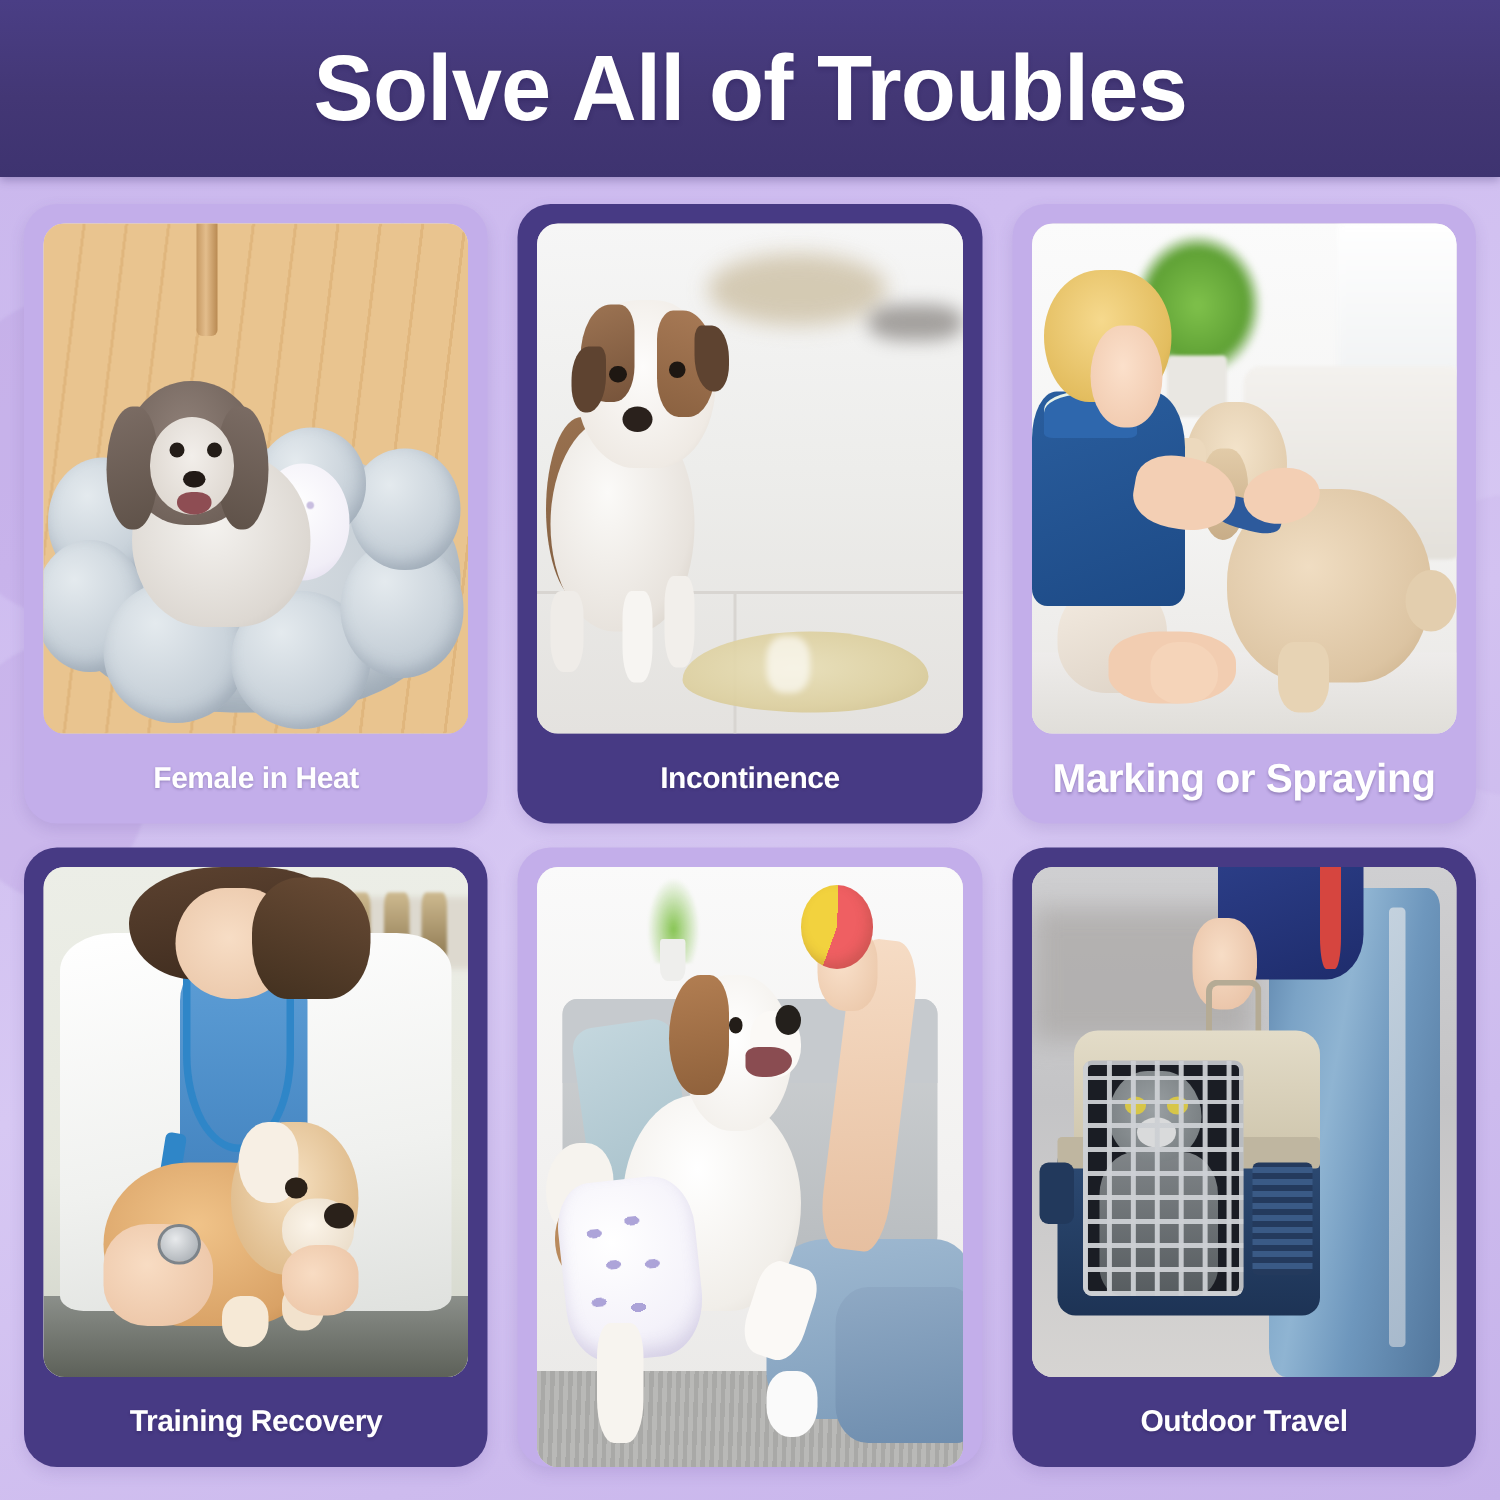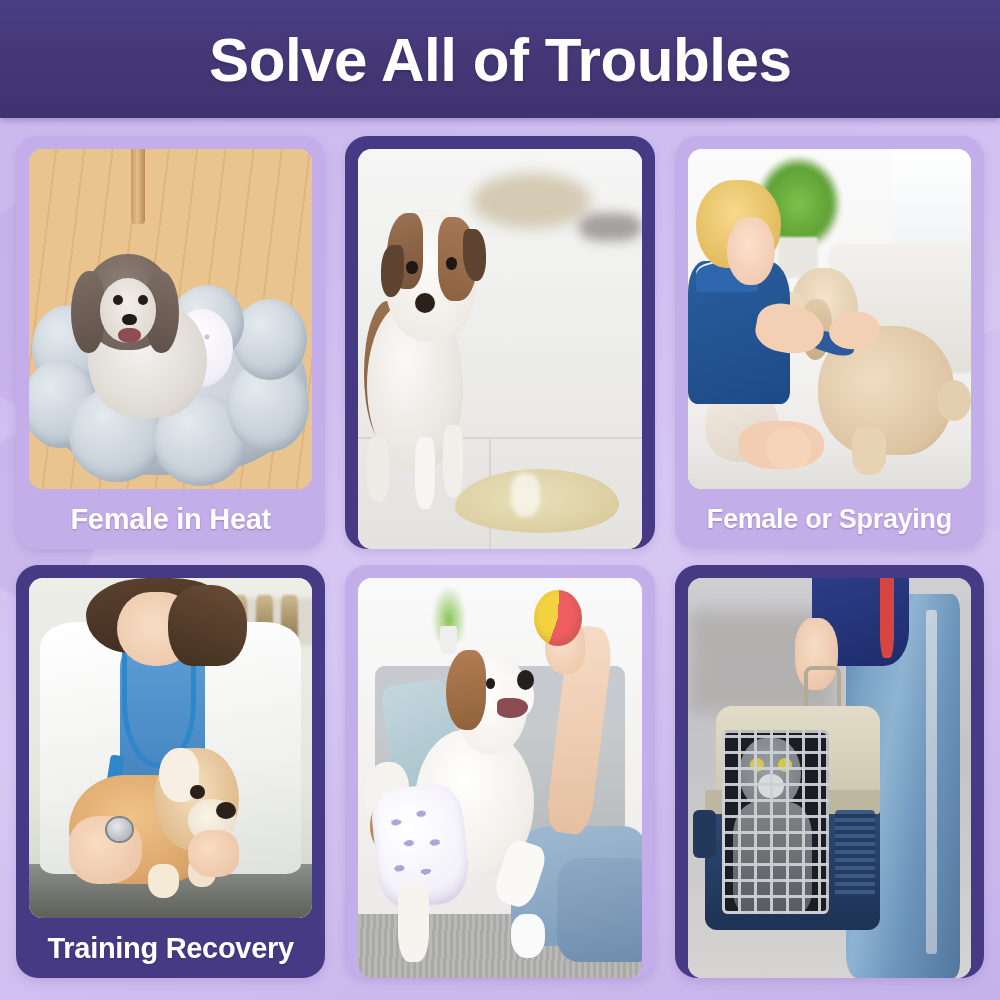--- a/index.html
+++ b/index.html
@@ -64,21 +64,21 @@
     border-radius:14px;
     overflow:hidden;
     position:relative;
     background:#e9e6e2;
   }
   .caption{
     flex: 0 0 auto;
     height:60px;
     display:flex; align-items:center; justify-content:center;
     color:#ffffff;
-    font-size:29px;
+    font-size:20px;
     font-weight:bold;
     letter-spacing:-0.3px;
     text-shadow: 0 1px 2px rgba(40,25,80,0.3);
     white-space:nowrap;
   }
   .caption.small{ font-size:27px; }
 
   
   .scene{ position:absolute; inset:0; overflow:hidden; }
   .sh{ position:absolute; }
@@ -318,20 +318,21 @@
           <div class="sh pup-head"></div>
           <div class="sh pup-patchl"></div>
           <div class="sh pup-patchr"></div>
           <div class="sh pup-earl"></div>
           <div class="sh pup-earr"></div>
           <div class="sh pup-eyel"></div>
           <div class="sh pup-eyer"></div>
           <div class="sh pup-nose"></div>
         </div>
       </div>
+      <div class="caption">Incontinence</div>
     </div>
   </div>
 
   <div class="cell">
     <div class="card light">
       <div class="photo">
         <div class="scene">
           <div class="sh room"></div>
           <div class="sh window"></div>
           <div class="sh plant"></div>
@@ -349,21 +350,21 @@
           <div class="sh boy-leg"></div>
           <div class="sh boy-foot"></div>
           <div class="sh boy-shirt"></div>
           <div class="sh boy-collar"></div>
           <div class="sh boy-arm"></div>
           <div class="sh boy-arm2"></div>
           <div class="sh boy-hair"></div>
           <div class="sh boy-face"></div>
         </div>
       </div>
-      <div class="caption small">Female or Spraying</div>
+      <div class="caption small">Marking or Spraying</div>
     </div>
   </div>
 
   <div class="cell">
     <div class="card dark">
       <div class="photo">
         <div class="scene">
           <div class="sh clinic"></div>
           <div class="sh shelf"></div>
           <div class="sh bottle b1"></div>
@@ -448,16 +449,17 @@
           <div class="sh carrier-door"></div>
           <div class="sh cat6-body"></div>
           <div class="sh cat6-head"></div>
           <div class="sh cat6-eyel"></div>
           <div class="sh cat6-eyer"></div>
           <div class="sh cat6-muzzle"></div>
           <div class="sh grille"></div>
           <div class="sh latch6"></div>
         </div>
       </div>
+      <div class="caption">Outdoor Travel</div>
     </div>
   </div>
 
 </div>
 
 </body></html>

